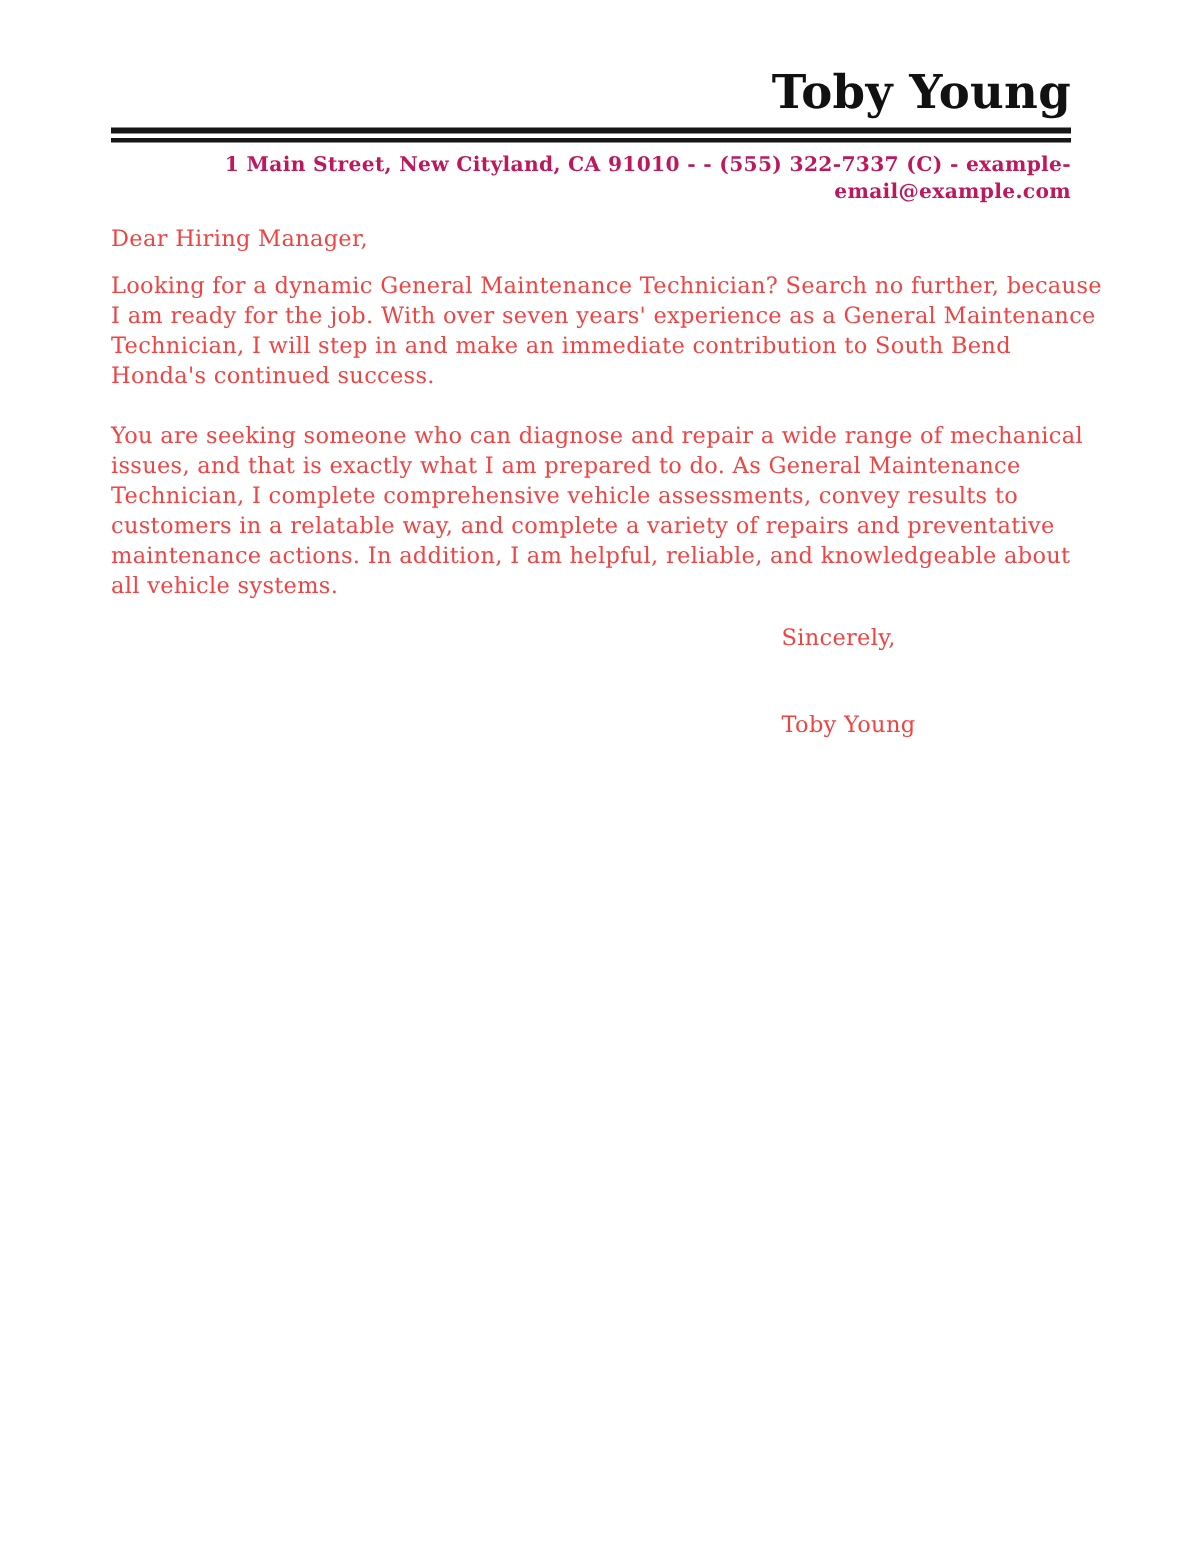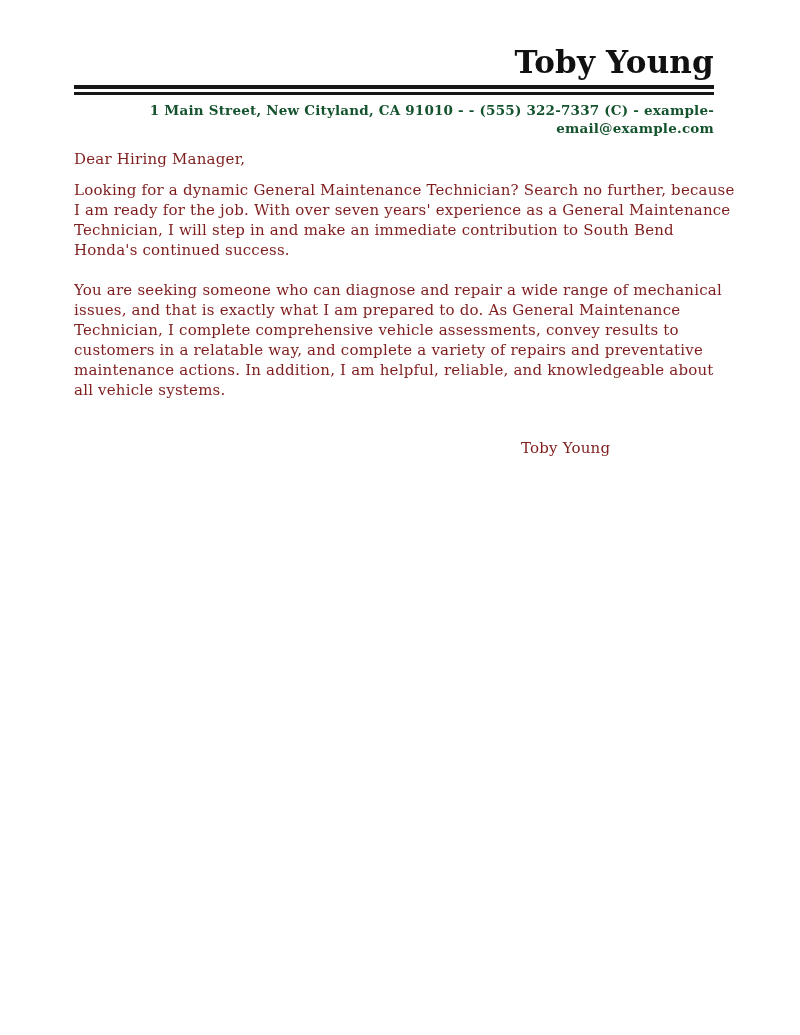--- a/index.html
+++ b/index.html
@@ -36,28 +36,28 @@
     border-top: 4px solid #161616;
     border-bottom: 3px solid #161616;
     width: 100%;
   }
   .contact-line {
     margin-top: 6px;
     font-size: 13.5px;
     line-height: 18px;
     font-weight: 700;
     text-align: right;
-    color: #14532d;
+    color: #be185d;
     letter-spacing: 0.2px;
   }
   .body-text {
     font-size: 15px;
     line-height: 20px;
     letter-spacing: 0.2px;
-    color: #7f1d1d;
+    color: #ef4444;
   }
   .salutation {
     margin-top: 12px;
   }
   .para {
     white-space: pre;
   }
   .para-1 { margin-top: 11px; }
   .para-2 { margin-top: 20px; }
   .para-3 { margin-top: 14px; }
@@ -89,16 +89,17 @@
 
   <div class="body-text para para-2">You are seeking someone who can diagnose and repair a wide range of mechanical
 issues, and that is exactly what I am prepared to do. As General Maintenance
 Technician, I complete comprehensive vehicle assessments, convey results to
 customers in a relatable way, and complete a variety of repairs and preventative
 maintenance actions. In addition, I am helpful, reliable, and knowledgeable about
 all vehicle systems.</div>
 
 
   <div class="closing-block">
+    <div class="body-text">Sincerely,</div>
     <div class="body-text signature">Toby Young</div>
   </div>
 
 </div>
 
 </body></html>

